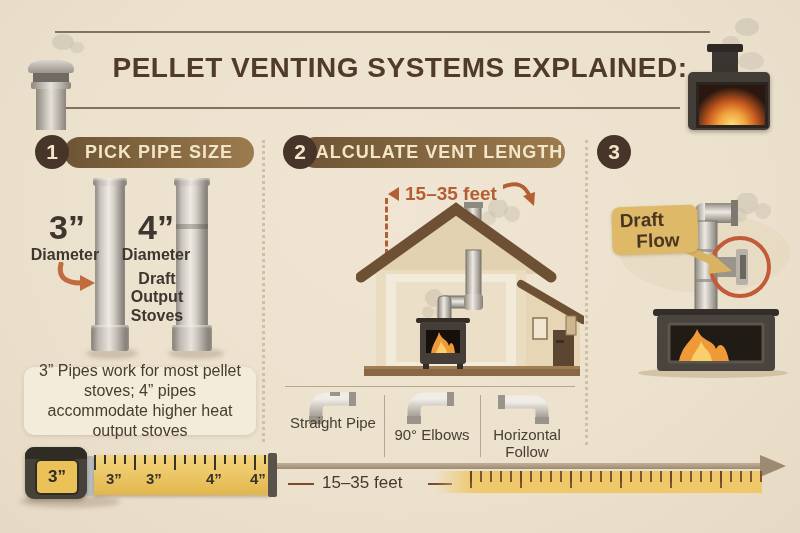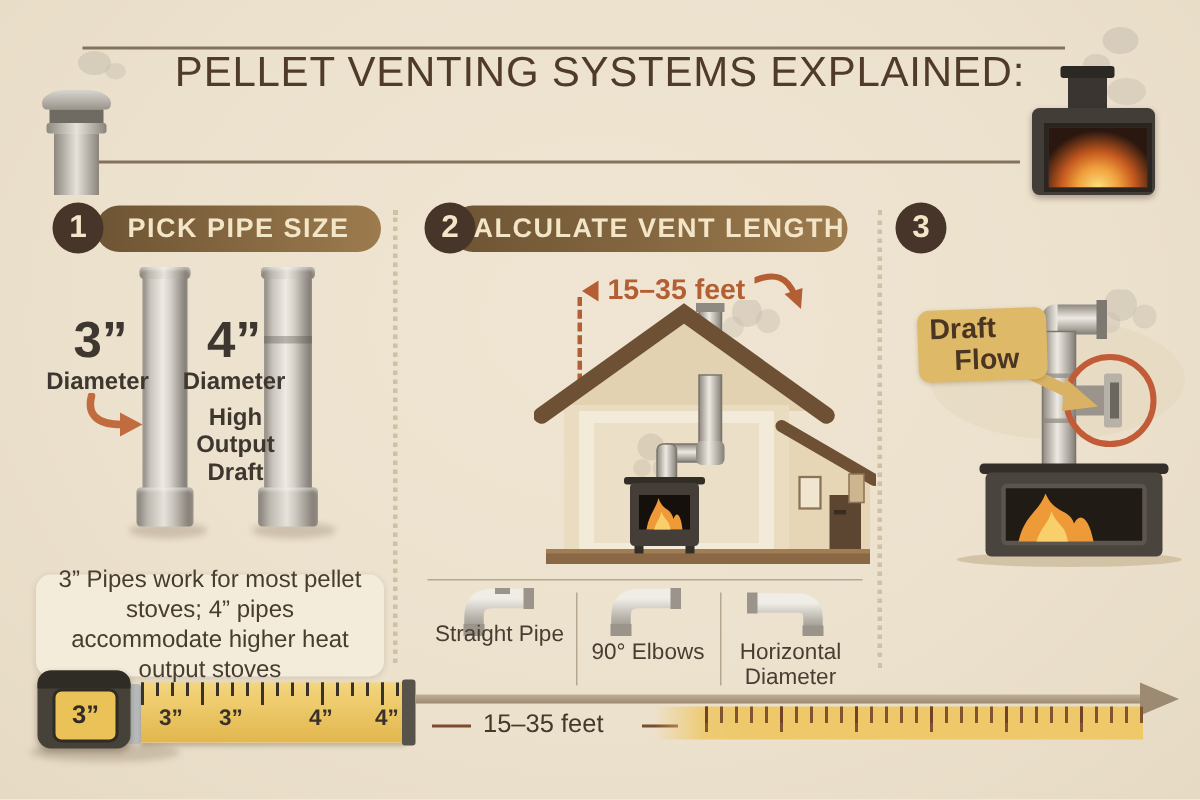--- a/index.html
+++ b/index.html
@@ -2,22 +2,22 @@
 <html><head>
 <meta charset="utf-8">
 <style>
   html,body{margin:0;padding:0;}
   body{font-family:"Liberation Sans",sans-serif;}
   #canvas{position:relative;width:800px;height:533px;background:#ece1cd;overflow:hidden;
           background-image:radial-gradient(ellipse at 50% 40%, #efe5d2 0%, #ece1cd 60%, #e6dac4 100%);}
   .abs{position:absolute;}
   
   .h-line{position:absolute;height:2px;background:#83725c;}
-  .h-title{position:absolute;left:90px;top:32px;width:620px;text-align:center;
-           font-size:28px;font-weight:normal;letter-spacing:.5px;color:#4f3b28;}
+  .h-title{position:absolute;left:90px;top:52px;width:620px;text-align:center;
+           font-size:28px;font-weight:bold;letter-spacing:.5px;color:#4f3b28;}
   .h-sub{position:absolute;left:150px;top:74px;width:500px;text-align:center;
          font-size:21px;font-weight:bold;letter-spacing:.5px;color:#54402c;}
   
   .badge-circle{position:absolute;width:34px;height:34px;border-radius:50%;background:#463528;
                 color:#f3e6c8;font-size:21px;font-weight:bold;display:flex;align-items:center;justify-content:center;z-index:3;}
   .badge-pill{position:absolute;background:linear-gradient(90deg,#6d5433,#9c7b4e);border-radius:18px;
               color:#f3e6c8;font-weight:bold;display:flex;align-items:center;justify-content:center;
               letter-spacing:1px;z-index:2;}
   
   .col-sep{position:absolute;width:0;border-left:3px dotted #cfc0a6;}
@@ -110,28 +110,28 @@
   <div class="pipe-collar" style="left:91px;top:325px;width:38px;height:26px;"></div>
   <div class="pipe" style="left:176px;top:181px;width:32px;height:148px;"></div>
   <div class="pipe-collar" style="left:174px;top:178px;width:36px;height:8px;"></div>
   <div class="pipe-band" style="left:176px;top:224px;width:32px;"></div>
   <div class="pipe-collar" style="left:172px;top:325px;width:40px;height:26px;"></div>
 
   <div class="size-num" style="left:38px;top:208px;width:58px;">3”</div>
   <div class="dia-label" style="left:20px;top:246px;width:90px;">Diameter</div>
   <div class="size-num" style="left:132px;top:208px;width:48px;">4”</div>
   <div class="dia-label" style="left:118px;top:246px;width:76px;">Diameter</div>
-  <div class="dia-label" style="left:124px;top:270px;width:66px;line-height:1.15;">High Output Draft</div>
+  <div class="dia-label" style="left:124px;top:270px;width:66px;line-height:1.15;">Draft Output Stoves</div>
 
   <svg class="abs" style="left:54px;top:262px;" width="42" height="30" viewBox="0 0 42 30">
     <path d="M7,2 C4,14 10,21 27,21" fill="none" stroke="#c06c3e" stroke-width="5" stroke-linecap="round"></path>
     <polygon points="26,13 41,21 26,29" fill="#c06c3e"></polygon>
   </svg>
 
-  <div class="note-box" style="left:24px;top:367px;width:232px;height:68px;margin-top:16px;">3” Pipes work for most pellet stoves; 4” pipes accommodate higher heat output stoves</div>
+  <div class="note-box" style="left:24px;top:367px;width:232px;height:68px;">3” Pipes work for most pellet stoves; 4” pipes accommodate higher heat output stoves</div>
 
   <div class="badge-circle" style="left:283px;top:135px;">2</div>
   <div class="badge-pill" style="left:300px;top:137px;width:265px;height:31px;font-size:18px;">CALCULATE VENT LENGTH</div>
 
   <div class="abs" style="left:388px;top:179px;display:flex;align-items:center;gap:6px;">
     <div class="tri-left"></div>
     <span class="accent-text" style="font-size:19px;">15–35 feet</span>
     <svg width="36" height="30" viewBox="0 0 36 30">
       <path d="M0,8 C14,2 22,6 27,18" fill="none" stroke="#b35e33" stroke-width="4" stroke-linecap="round"></path>
       <polygon points="20,17 31,27 32,13" fill="#b35e33"></polygon>
@@ -225,21 +225,21 @@
         <linearGradient id="mgF3" x1="0" y1="0" x2="0" y2="1">
       <stop offset="0" stop-color="#f0ede7"></stop>
           <stop offset=".5" stop-color="#b9b4ab"></stop>
           <stop offset="1" stop-color="#8a857c"></stop>
     </linearGradient>
       </defs>
     <path d="M4,10 L36,10 Q46,10 46,20 L46,32" fill="none" stroke="url(#mgF3)" stroke-width="13"></path>
     <rect x="2" y="3" width="7" height="14" fill="#9a948b"></rect>
     <rect x="39" y="25" width="14" height="7" fill="#9a948b"></rect>
   </svg>
-  <div class="fit-label" style="left:484px;top:426px;width:86px;">Horizontal Diameter</div>
+  <div class="fit-label" style="left:484px;top:426px;width:86px;">Horizontal Follow</div>
 
   <div class="badge-circle" style="left:597px;top:135px;">3</div>
 
   <svg class="abs" style="left:595px;top:193px;" width="200" height="185" viewBox="0 0 200 185">
     <defs>
       <linearGradient id="mg3v" x1="0" y1="0" x2="1" y2="0">
         <stop offset="0" stop-color="#8e887e"></stop>
           <stop offset=".45" stop-color="#eeeae3"></stop>
           <stop offset="1" stop-color="#847f76"></stop>
       </linearGradient>

